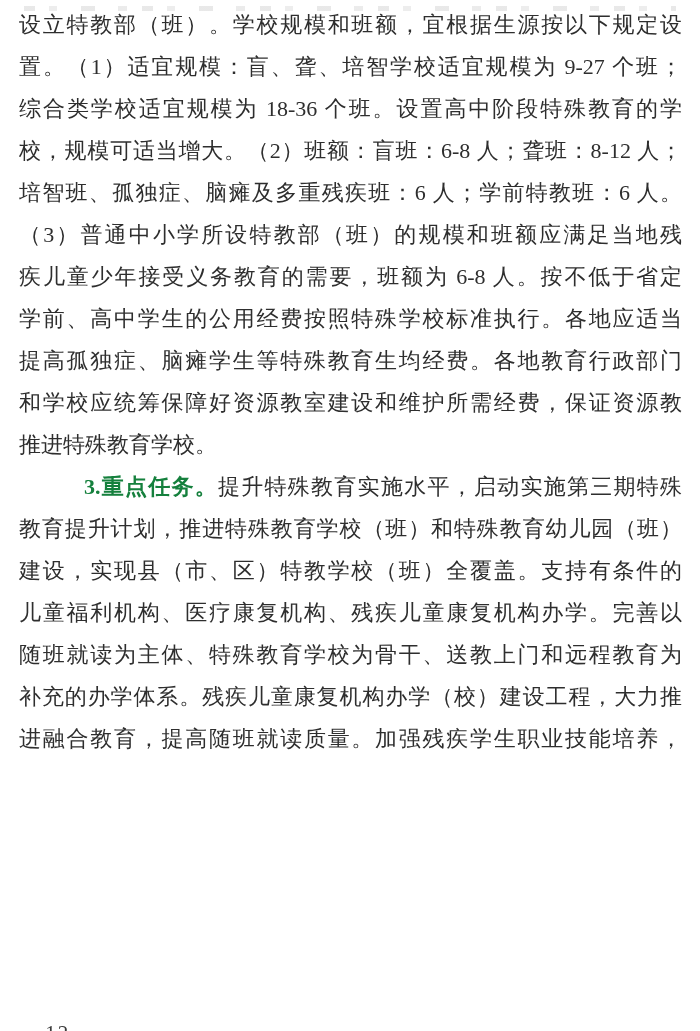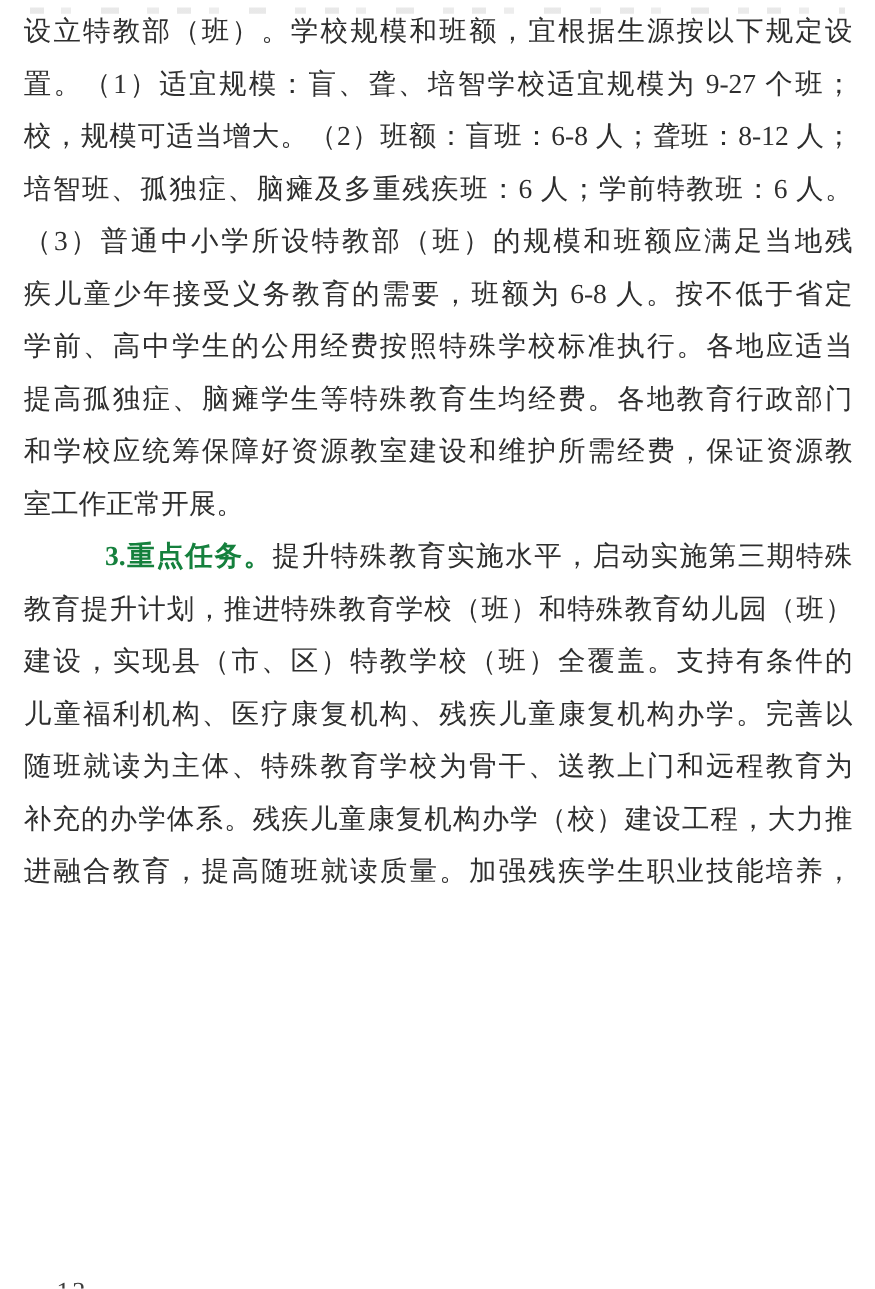--- a/index.html
+++ b/index.html
@@ -78,28 +78,29 @@
 </head>
 <body>
 
 <div class="page">
 
   <div class="fragments"></div>
 
   <div class="textblock">
     <div class="line">设立特教部（班）。学校规模和班额，宜根据生源按以下规定设</div>
     <div class="line">置。（1）适宜规模：盲、聋、培智学校适宜规模为 9-27 个班；</div>
+    <div class="line">综合类学校适宜规模为 18-36 个班。设置高中阶段特殊教育的学</div>
     <div class="line">校，规模可适当增大。（2）班额：盲班：6-8 人；聋班：8-12 人；</div>
     <div class="line">培智班、孤独症、脑瘫及多重残疾班：6 人；学前特教班：6 人。</div>
     <div class="line">（3）普通中小学所设特教部（班）的规模和班额应满足当地残</div>
     <div class="line">疾儿童少年接受义务教育的需要，班额为 6-8 人。按不低于省定</div>
     <div class="line">学前、高中学生的公用经费按照特殊学校标准执行。各地应适当</div>
     <div class="line">提高孤独症、脑瘫学生等特殊教育生均经费。各地教育行政部门</div>
     <div class="line">和学校应统筹保障好资源教室建设和维护所需经费，保证资源教</div>
-    <div class="line line--short">室工作正常开展。</div>
+    <div class="line line--short">推进特殊教育学校。</div>
     <div class="line line--indent"><span class="bold-run">3.重点任务。</span><span>提升特殊教育实施水平，启动实施第三期特殊</span></div>
     <div class="line">教育提升计划，推进特殊教育学校（班）和特殊教育幼儿园（班）</div>
     <div class="line">建设，实现县（市、区）特教学校（班）全覆盖。支持有条件的</div>
     <div class="line">儿童福利机构、医疗康复机构、残疾儿童康复机构办学。完善以</div>
     <div class="line">随班就读为主体、特殊教育学校为骨干、送教上门和远程教育为</div>
     <div class="line">补充的办学体系。残疾儿童康复机构办学（校）建设工程，大力推</div>
     <div class="line">进融合教育，提高随班就读质量。加强残疾学生职业技能培养，</div>
   </div>
 
   <div class="footer-pagenum">- 12 -</div>

